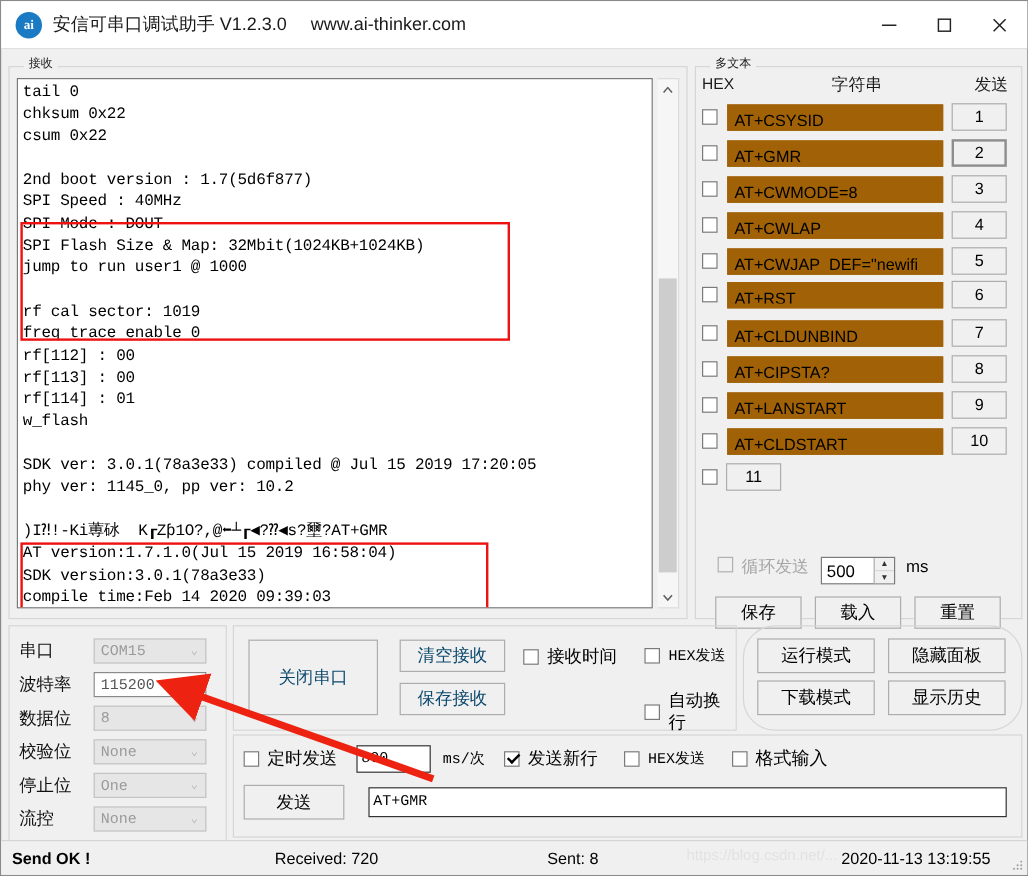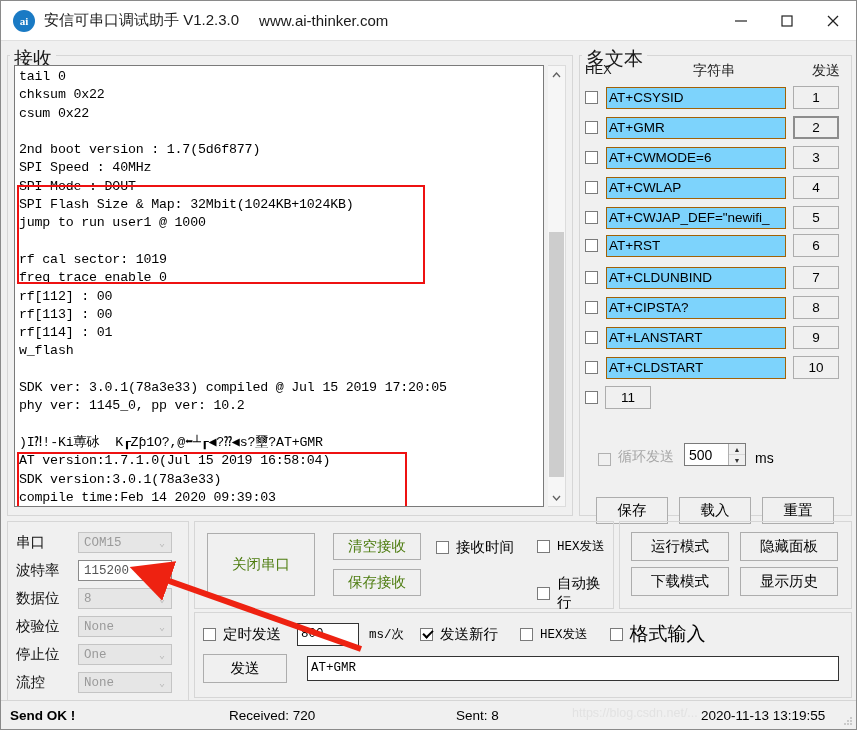--- a/index.html
+++ b/index.html
@@ -49,24 +49,24 @@
   .win-btn svg { display: block; }
 
   
   .group {
     position: absolute;
     border: 1px solid #d6d6d6;
     background: transparent;
   }
   .group-label {
     position: absolute;
-    top: -10px; left: 2px;
+    top: -10px; left: 12px;
     background: #f0f0f0;
     padding: 0 4px;
-    font-size: 19px; color: #1a1a1a;
+    font-size: 10px; color: #1a1a1a;
   }
 
   
   #recv-group { left: 6px; top: 54px; width: 566px; height: 461px; }
   .recv-box {
     position: absolute; left: 6px; top: 9px;
     width: 530px; height: 442px;
     background: #ffffff;
     border: 1px solid #7a7a7a;
     overflow: hidden;
@@ -132,39 +132,39 @@
   .cb.gray { border-color: #b0b0b0; background: #f0f0f0; }
   .cb.checked::after {
     content: "";
     display: block; width: 4px; height: 8px;
     border: solid #000; border-width: 0 2px 2px 0;
     transform: rotate(45deg); margin: -1px 0 0 4px;
   }
   .mt-input {
     margin-left: 8px;
     width: 180px; height: 22px;
-    background: #7dd3fc; border: 1px solid #a16207;
+    background: #a16207; border: 4px solid #a16207;
     font-family: "Liberation Sans", sans-serif;
     font-size: 13.5px; color: #000;
     padding: 0 2px;
     line-height: 20px;
     overflow: hidden; white-space: nowrap;
   }
   .mt-btn {
     margin-left: 7px;
     width: 46px; height: 23px;
     background: #f0f0f0; border: 1px solid #adadad;
     display: flex; align-items: center; justify-content: center;
     font-size: 13.5px; color: #000;
   }
   .mt-btn.focused { border: 2px solid #8d8d8d; }
 
   .loop-row {
-    position: absolute; left: 18px; top: 387px;
-    display: flex; align-items: flex-end;
+    position: absolute; left: 18px; top: 408px;
+    display: flex; align-items: flex-start;
   }
   .loop-label { margin-left: 7px; color: #a6a6a6; font-size: 14px; }
   .spin-wrap {
     margin-left: 10px; width: 62px; height: 23px;
     border: 1px solid #7a7a7a; background: #fff;
     display: flex; align-items: center;
   }
   .spin-val { flex: 1; padding-left: 4px; font-size: 14px; color: #000; }
   .spin-btns {
     width: 17px; height: 21px; border-left: 1px solid #b0b0b0;
@@ -212,31 +212,31 @@
     position: absolute; right: 6px; top: 4px;
     color: #b5b5b5; font-size: 10px;
   }
 
   
   #recvctl-group { left: 193px; top: 520px; width: 420px; height: 88px; }
   .rcbtn {
     position: absolute;
     background: #f0f0f0; border: 1px solid #adadad;
     display: flex; align-items: center; justify-content: center;
-    font-size: 14.5px; color: #4d7c0f;
+    font-size: 14.5px; color: #0c4a6e;
   }
   .chk-lbl {
     position: absolute; display: flex; align-items: center;
     font-size: 14.5px; color: #000;
   }
   .chk-lbl .cb { margin-right: 7px; }
   .mono-lbl { font-family: "Liberation Mono", monospace; font-size: 12.5px; }
 
   
-  #mode-group { left: 618px; top: 520px; width: 233px; height: 88px; }
+  #mode-group { left: 618px; top: 520px; width: 233px; height: 88px; border-radius: 27px; }
   .mbtn {
     position: absolute;
     width: 98px; height: 29px;
     background: #f0f0f0; border: 1px solid #adadad;
     display: flex; align-items: center; justify-content: center;
     font-size: 14.5px; color: #000;
   }
 
   
   #send-group { left: 193px; top: 611px; width: 658px; height: 86px; }
@@ -373,21 +373,21 @@
           <span class="mt-input">AT+CSYSID</span>
           <span class="mt-btn">1</span>
         </div>
         <div class="mt-row" style="top: 59px;">
           <span class="cb"></span>
           <span class="mt-input">AT+GMR</span>
           <span class="mt-btn focused">2</span>
         </div>
         <div class="mt-row" style="top: 89px;">
           <span class="cb"></span>
-          <span class="mt-input">AT+CWMODE=6</span>
+          <span class="mt-input">AT+CWMODE=8</span>
           <span class="mt-btn">3</span>
         </div>
         <div class="mt-row" style="top: 119px;">
           <span class="cb"></span>
           <span class="mt-input">AT+CWLAP</span>
           <span class="mt-btn">4</span>
         </div>
         <div class="mt-row" style="top: 149px;">
           <span class="cb"></span>
           <span class="mt-input">AT+CWJAP_DEF="newifi_</span>
@@ -519,21 +519,21 @@
     <div class="sendrow1">
       <span class="cb"></span>
       <span style="margin-left:7px; font-size:14.5px;">定时发送</span>
       <span class="txt-input" style="margin-left:16px;">800</span>
       <span class="mono-lbl" style="margin-left:10px;">ms/次</span>
       <span class="cb checked" style="margin-left:16px;"></span>
       <span style="margin-left:7px; font-size:14.5px;">发送新行</span>
       <span class="cb" style="margin-left:22px;"></span>
       <span class="mono-lbl" style="margin-left:7px;">HEX发送</span>
       <span class="cb" style="margin-left:22px;"></span>
-      <span style="margin-left:7px; font-size:19px;">格式输入</span>
+      <span style="margin-left:7px; font-size:15px;">格式输入</span>
     </div>
     <div class="sendrow2">
       <div class="send-btn">发送</div>
       <div class="send-input">AT+GMR</div>
     </div>
   </div>
 
   <svg id="red-arrow" viewBox="0 0 260 100">
     <defs>
       <marker id="ah" markerWidth="7" markerHeight="7" refX="5" refY="3.5" orient="auto">

